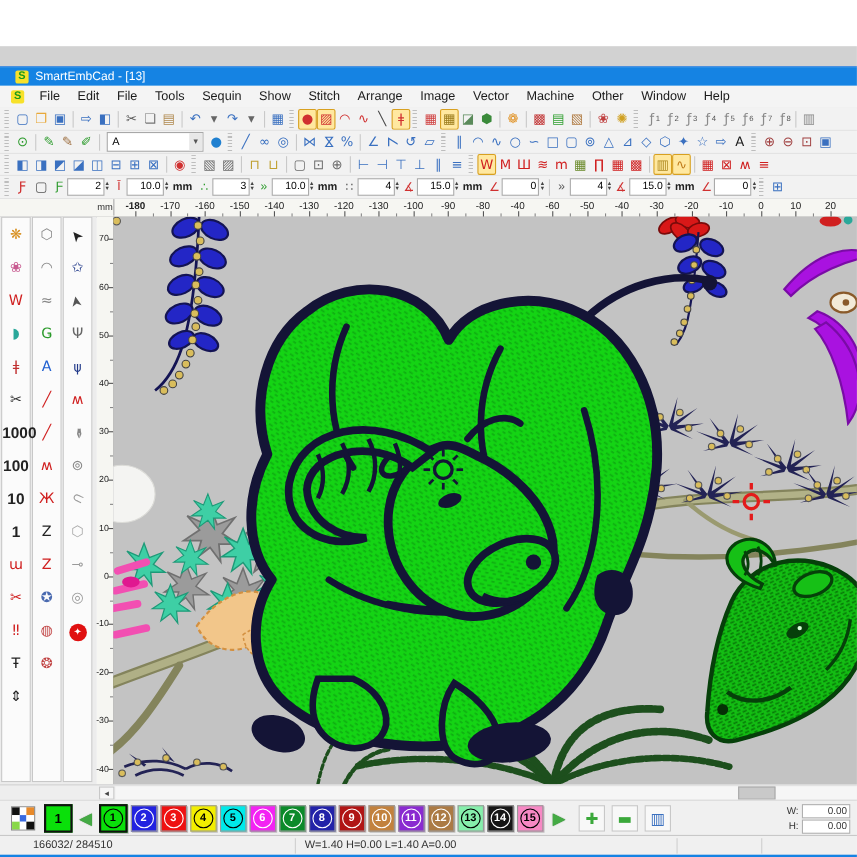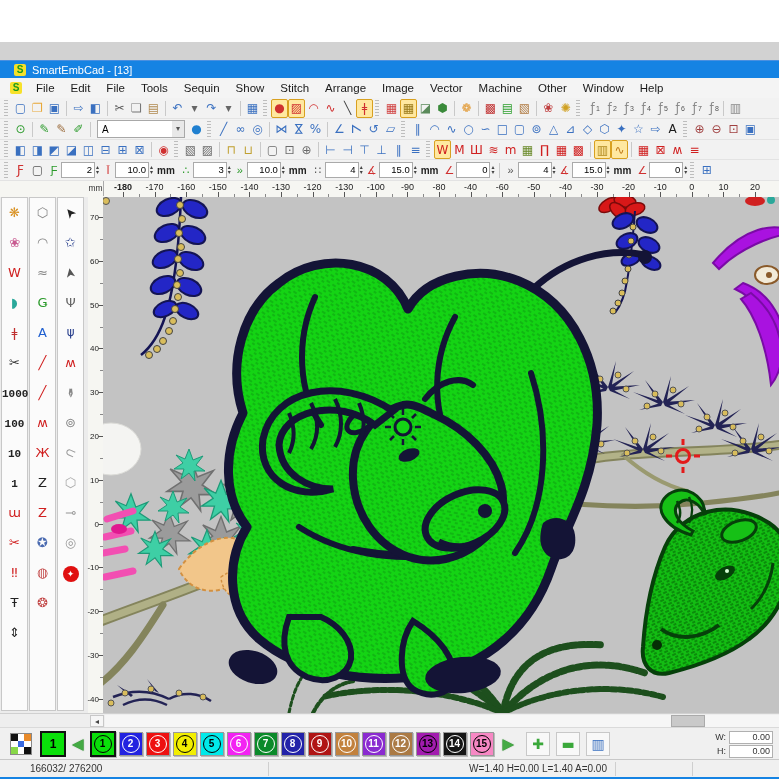--- a/index.html
+++ b/index.html
@@ -41,21 +41,21 @@
     border-right:1px solid #aaa;text-align:center;line-height:15px;background:#f6f6f2;}
   .hruler{position:absolute;left:103px;top:0;width:676px;height:16px;}
   .hlabel{position:absolute;top:1px;font-size:9px;color:#222;transform:translateX(-50%);}
   .htick{position:absolute;bottom:0;width:1px;height:5px;background:#555;}
   .htickm{position:absolute;bottom:0;width:1px;height:3px;background:#888;}
   .main{position:absolute;left:0;top:136px;width:779px;height:516px;}
   .tools{position:absolute;left:0;top:0;width:88px;height:516px;background:#ececec;display:flex;}
   .tcol{width:27px;margin-left:1px;background:#fbfbfb;border:1px solid #c8c8c8;height:514px;box-sizing:border-box;}
   .tool{width:25px;height:30px;border:none;background:transparent;padding:0;text-align:center;font-size:13px;
     line-height:30px;display:block;position:relative;cursor:default;}
-  .tool .cnt{font-size:11px;font-weight:bold;color:#222;font-family:Liberation Mono, monospace;}
+  .tool .cnt{font-size:14px;font-weight:bold;color:#222;}
   .tool.stop .g{background:#e01010;border-radius:50%;width:16px;height:16px;line-height:16px;font-size:9px;display:inline-block;}
   .vruler{position:absolute;left:88px;top:0;width:15px;height:516px;background:#f6f6f2;border-right:1px solid #999;}
   .vlabel{position:absolute;right:4px;font-size:8px;color:#222;transform:translateY(-50%);}
   .vtick{position:absolute;right:0;width:5px;height:1px;background:#555;}
   .vtickm{position:absolute;right:0;width:3px;height:1px;background:#888;}
   .canvas{position:absolute;left:103px;top:0;width:676px;height:516px;background:var(--canvas-bg,#c3c3c3);}
   .scrollrow{position:absolute;left:0;top:652px;width:779px;height:14px;background:#eeeeee;border-top:1px solid #d0d0d0;}
   .scrollbtn{position:absolute;left:90px;top:1px;width:14px;height:12px;font-size:8px;line-height:12px;text-align:center;
     color:#444;background:#f6f6f6;border:1px solid #c8c8c8;padding:0;}
   .scrolltrack{position:absolute;left:105px;top:1px;width:674px;height:12px;background:#f6f6f6;}
@@ -74,21 +74,21 @@
   .ncirc{position:absolute;left:50%;top:50%;transform:translate(-50%,-50%);width:16px;height:16px;border-radius:50%;
     border:1px solid currentColor;font-size:10px;line-height:16px;text-align:center;font-weight:bold;}
   .ptool{font-size:14px;border:1px solid #c8c8c8;background:#f8f8f8;width:24px;height:24px;padding:0;margin-left:6px;flex:0 0 auto;}
   .whbox{margin-left:auto;margin-right:6px;font-size:9px;color:#333;flex:0 0 auto;}
   .whrow{display:flex;align-items:center;margin:1px 0;}
   .whrow .lbl{width:14px;text-align:right;margin-right:3px;}
   .whrow .val{width:38px;height:11px;background:#fff;border:1px solid #b0b0b0;text-align:right;padding:0 2px;font-size:9px;line-height:11px;}
   .statusbar{position:absolute;left:0;top:698px;width:779px;height:18px;background:#f0f0f0;border-top:1px solid #c8c8c8;
     display:flex;align-items:center;font-size:10px;color:#333;}
   .scell{height:14px;line-height:14px;border-right:1px solid #cfcfcf;padding:0 8px;}
-  .scell1{width:230px;padding-left:30px;} .scell2{width:330px;text-align:right;} .scell3{width:60px;} .scell4{flex:1;border-right:none;}
+  .scell1{width:230px;padding-left:30px;} .scell2{width:330px;} .scell3{width:60px;} .scell4{flex:1;border-right:none;}
   .bluebase{position:absolute;left:0;top:716px;width:779px;height:3px;background:#1583e3;}
 </style>
 </head>
 <body>
 
 <div id="stage">
   <div class="band"></div>
 
   <div class="win">
     <div class="titlebar">
@@ -802,21 +802,21 @@
           </button>
           <button class="swatch" style="background: rgb(194, 129, 61);">
             <span class="ncirc" style="color: rgb(255, 255, 255);">10</span>
           </button>
           <button class="swatch" style="background: rgb(138, 42, 208);">
             <span class="ncirc" style="color: rgb(255, 255, 255);">11</span>
           </button>
           <button class="swatch" style="background: rgb(171, 122, 68);">
             <span class="ncirc" style="color: rgb(255, 255, 255);">12</span>
           </button>
-          <button class="swatch" style="background: #a21caf;">
+          <button class="swatch" style="background: #86efac;">
             <span class="ncirc" style="color: rgb(0, 0, 0);">13</span>
           </button>
           <button class="swatch" style="background: rgb(21, 21, 21);">
             <span class="ncirc" style="color: rgb(255, 255, 255);">14</span>
           </button>
           <button class="swatch" style="background: rgb(247, 136, 196);">
             <span class="ncirc" style="color: rgb(0, 0, 0);">15</span>
           </button>
         </span>
       <button class="parrow">▶</button>
@@ -831,20 +831,20 @@
           <span class="val">0.00</span>
         </div>
         <div class="whrow">
           <span class="lbl">H:</span>
           <span class="val">0.00</span>
         </div>
       </div>
     </div>
 
     <div class="statusbar">
-      <span class="scell scell1">166032/ 276200</span>
+      <span class="scell scell1">166032/ 284510</span>
       <span class="scell scell2">W=1.40 H=0.00 L=1.40 A=0.00</span>
       <span class="scell scell3"></span>
       <span class="scell scell4"></span>
     </div>
     <div class="bluebase"></div>
   </div>
 </div>
 
 </body></html>

